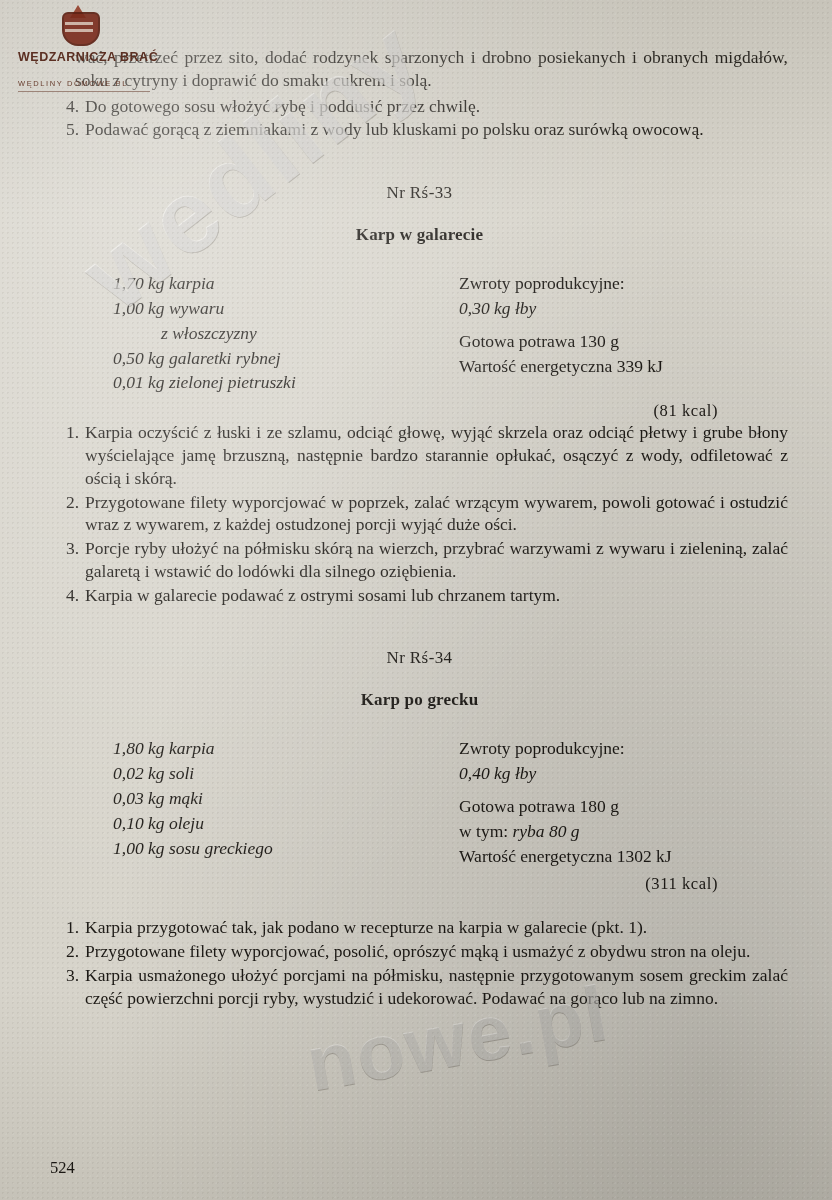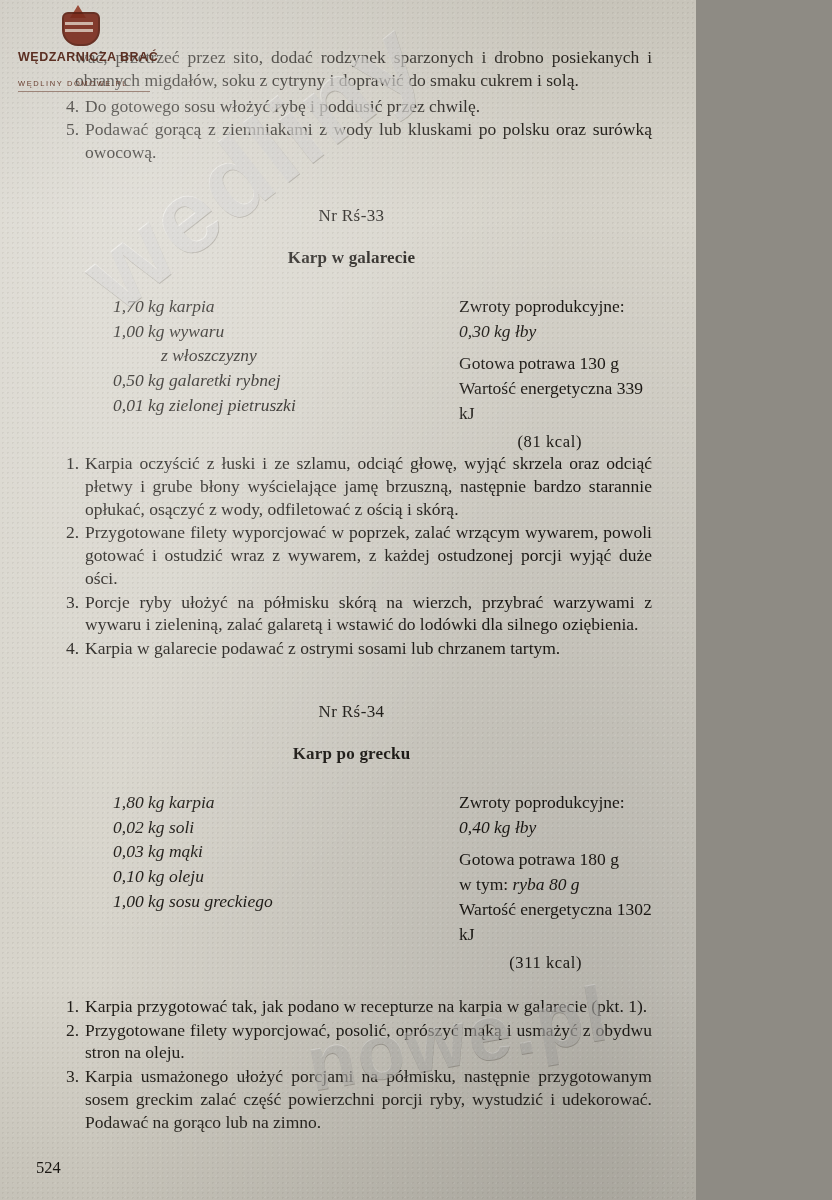--- a/index.html
+++ b/index.html
@@ -2,21 +2,21 @@
 <html><head>
 <meta charset="utf-8">
 <style>
   html, body {
     margin: 0;
     padding: 0;
     background: #8e8b84;
   }
   .page {
     position: relative;
-    width: 696px;
+    width: 832px;
     height: 1200px;
     background: #d9d6cd;
     overflow: hidden;
     font-family: "Liberation Serif", serif;
     color: #1a1713;
     box-sizing: border-box;
     padding-left: 7px;
   }
   
   .page::before {
@@ -219,21 +219,21 @@
     margin-top: 6px;
     font-size: 16.5px;
     letter-spacing: .6px;
   }
 
   .steps-block { margin-top: 26px; }
   .steps-block.tight { margin-top: 22px; }
 
   .page-number {
     position: absolute;
-    left: 36px;
+    left: 50px;
     bottom: 22px;
     font-size: 16.5px;
     z-index: 7;
   }
 </style>
 </head>
 <body>
 
 <div class="page">
 

